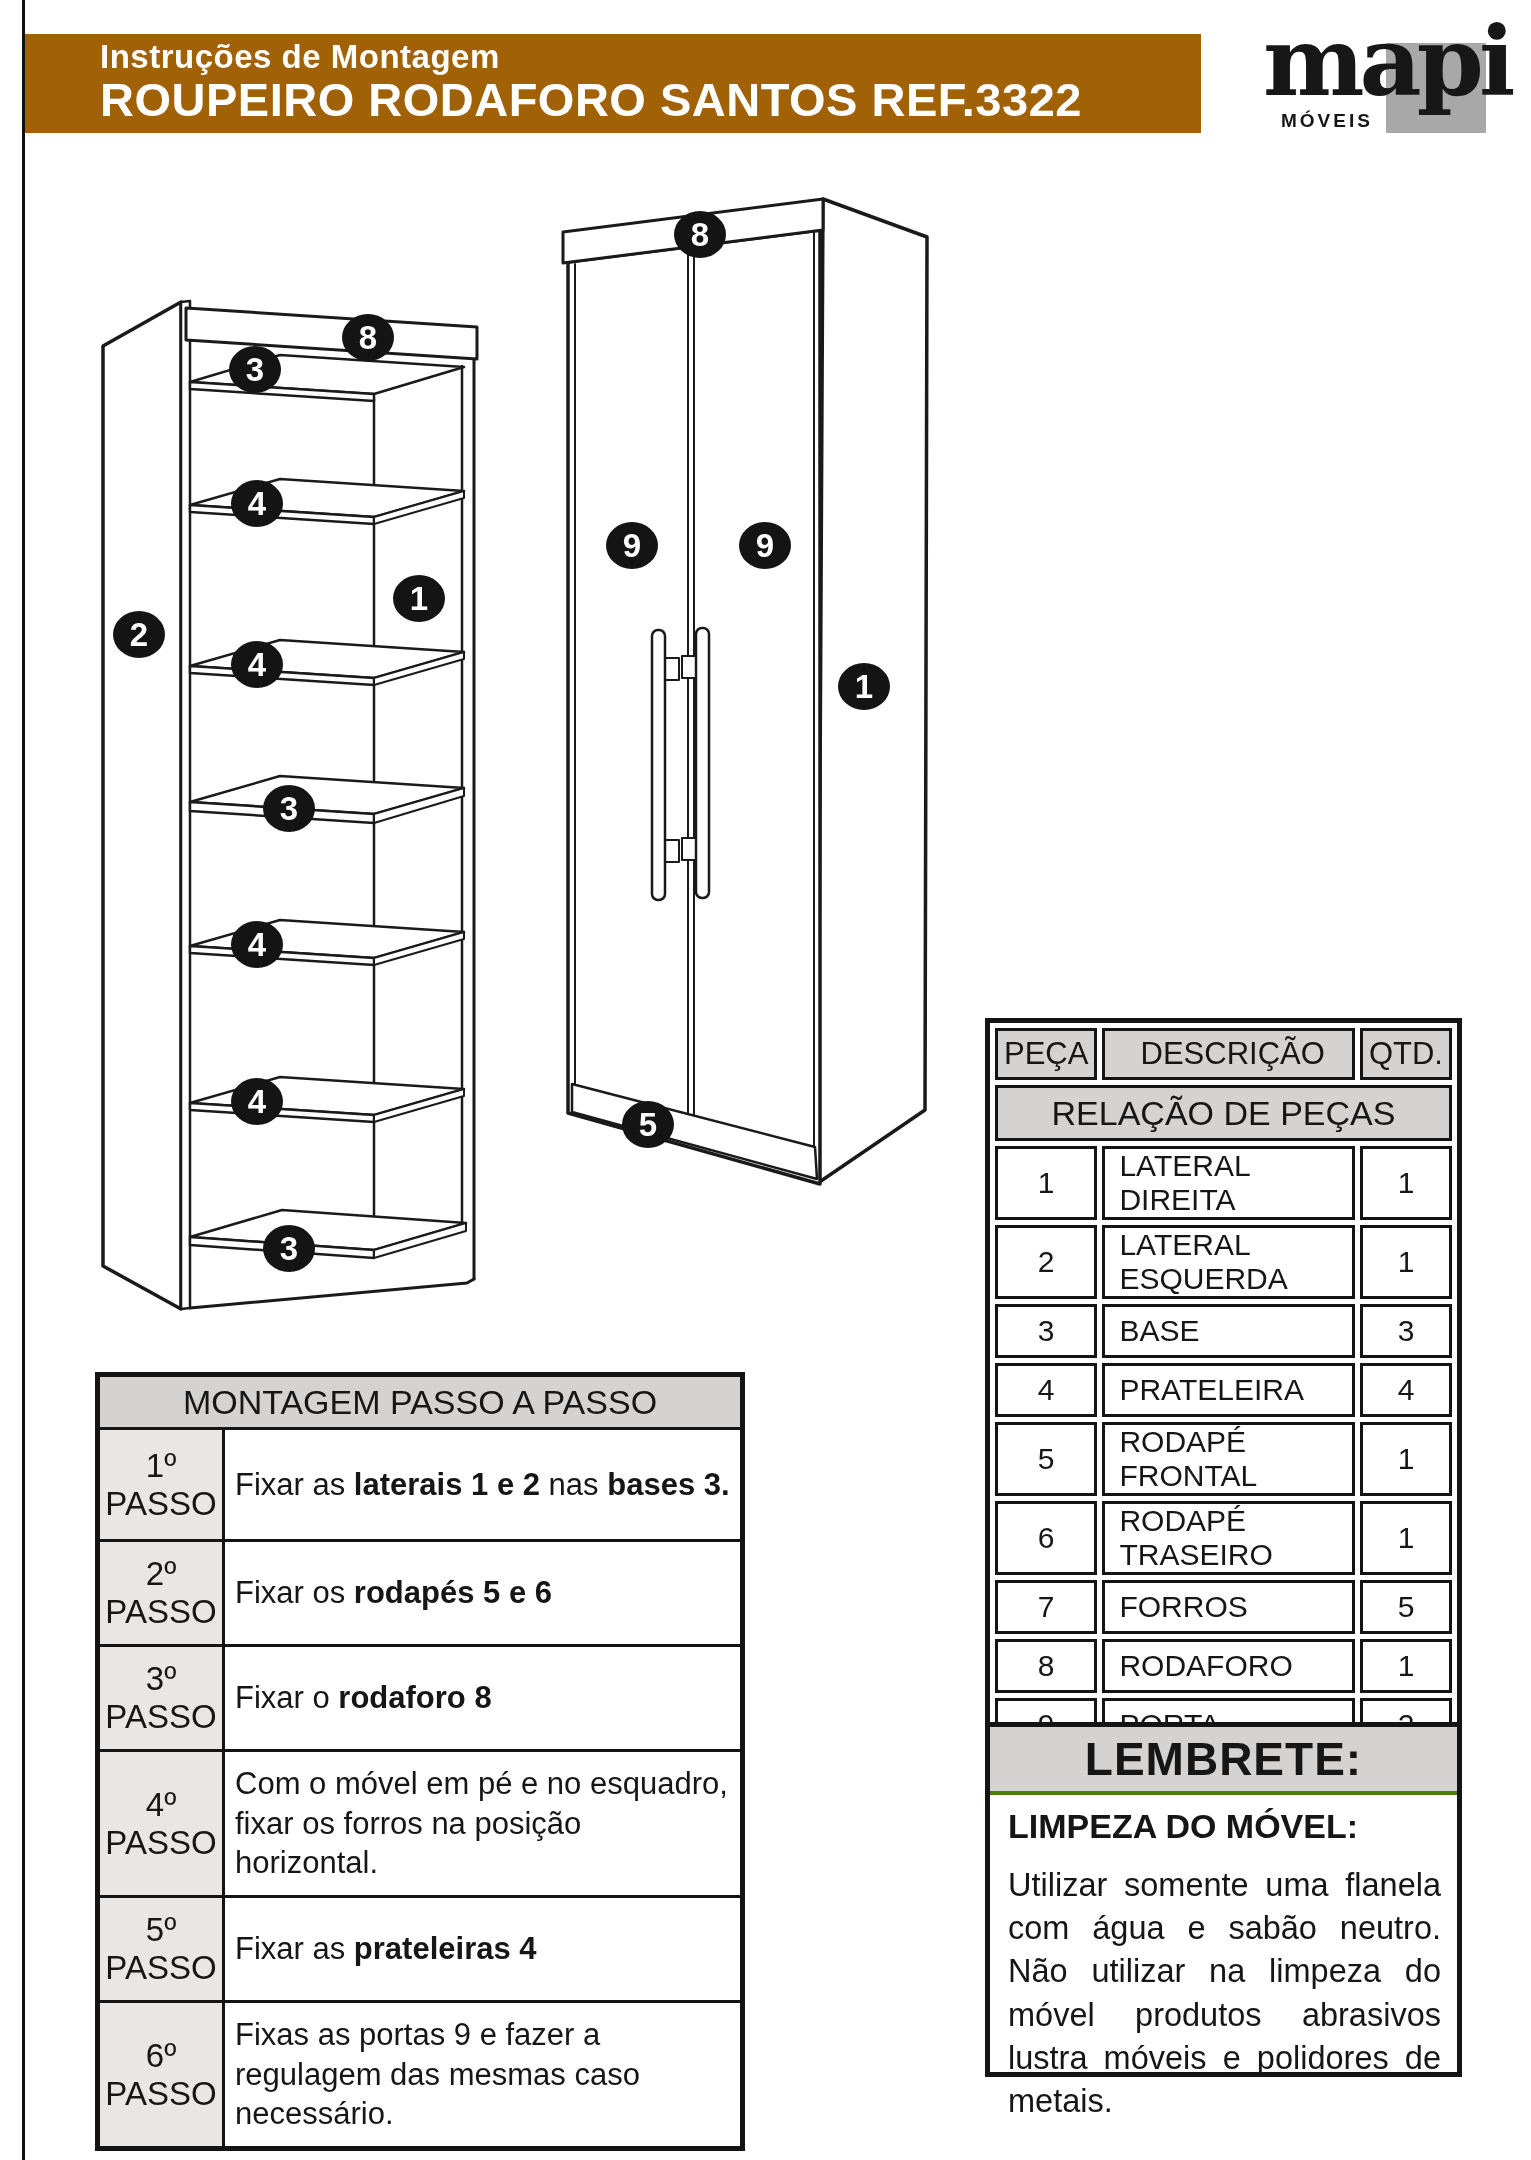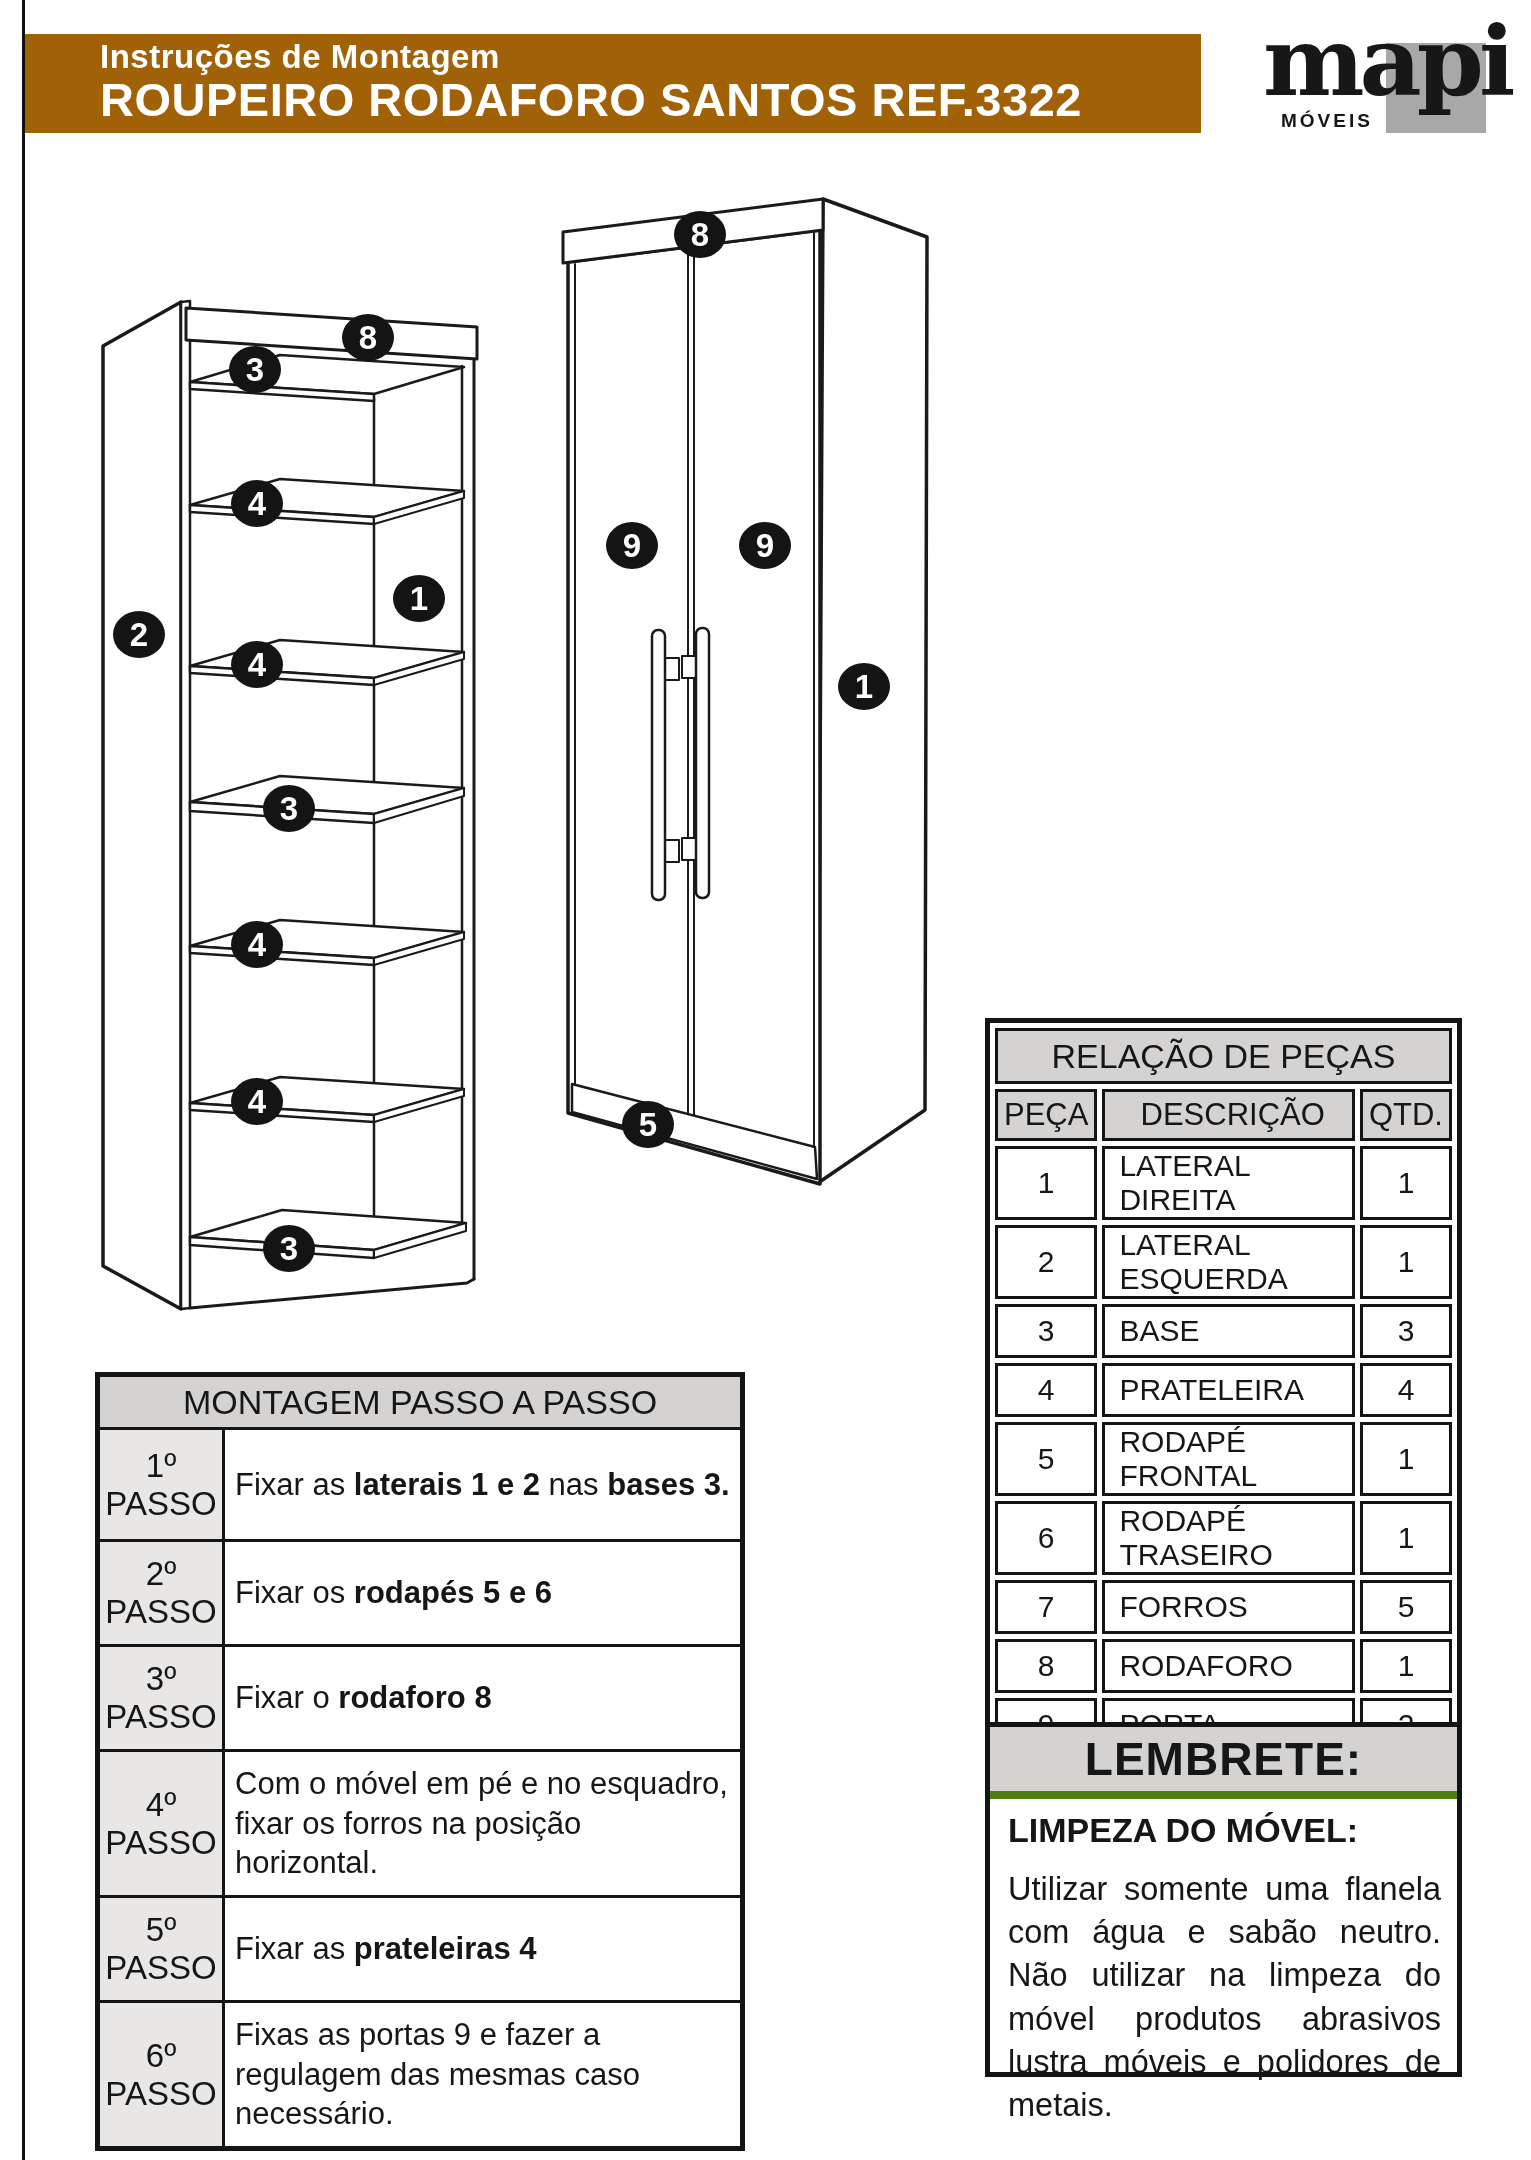--- a/index.html
+++ b/index.html
@@ -37,21 +37,21 @@
   #parts .c-qty{width:56px;text-align:center;}
   
   #steps{left:95px;top:1372px;width:650px;border:5px solid #141414;border-collapse:collapse;background:#fff;}
   #steps td{border:3px solid #141414;}
   #steps .ttl{height:48px;background:#d5d3d2;text-align:center;font-size:34px;}
   #steps .lab{width:118px;background:#e9e7e6;text-align:center;font-size:33px;padding:0 2px;}
   #steps .txt{font-size:31px;padding:12px 10px;line-height:1.28;}
   #steps .txt b{font-weight:bold;}
   
   #reminder{left:985px;top:1722px;width:477px;height:355px;border:5px solid #141414;box-sizing:border-box;background:#fff;}
-  #reminder .hd{height:64px;background:#d5d3d2;border-bottom:8px solid #4d7c0f;display:flex;
+  #reminder .hd{height:64px;background:#d5d3d2;border-bottom:4px solid #4d7c0f;display:flex;
     align-items:center;justify-content:center;font-size:46px;font-weight:bold;letter-spacing:1px;}
   #reminder .bd{padding:12px 16px 0 18px;}
   #reminder .sub{font-size:34px;font-weight:bold;margin-bottom:18px;}
   #reminder .para{font-size:32.5px;line-height:1.33;text-align:justify;}
 </style>
 </head>
 <body>
 
 <div class="abs" id="page-rule"></div>
 
@@ -137,27 +137,27 @@
 
 <div class="callout" style="left:674px;top:211px;">8</div>
 <div class="callout" style="left:606px;top:522px;">9</div>
 <div class="callout" style="left:739px;top:522px;">9</div>
 <div class="callout" style="left:838px;top:663px;">1</div>
 <div class="callout" style="left:622px;top:1101px;">5</div>
 
 <table class="abs" id="parts">
   <tbody>
       <tr>
-        <td class="ttl gray" colspan="3">RELAÇÃO DE PEÇAS</td>
-      </tr>
-  <tr>
     <td class="hdr gray c-num">PEÇA</td>
     <td class="hdr gray c-desc" style="text-align:center;">DESCRIÇÃO</td>
     <td class="hdr gray c-qty">QTD.</td>
   </tr>
+  <tr>
+        <td class="ttl gray" colspan="3">RELAÇÃO DE PEÇAS</td>
+      </tr>
   <tr>
         <td class="c-num">1</td>
         <td class="c-desc">LATERAL DIREITA</td>
         <td class="c-qty">1</td>
       </tr>
   <tr>
         <td class="c-num">2</td>
         <td class="c-desc">LATERAL ESQUERDA</td>
         <td class="c-qty">1</td>
       </tr>

